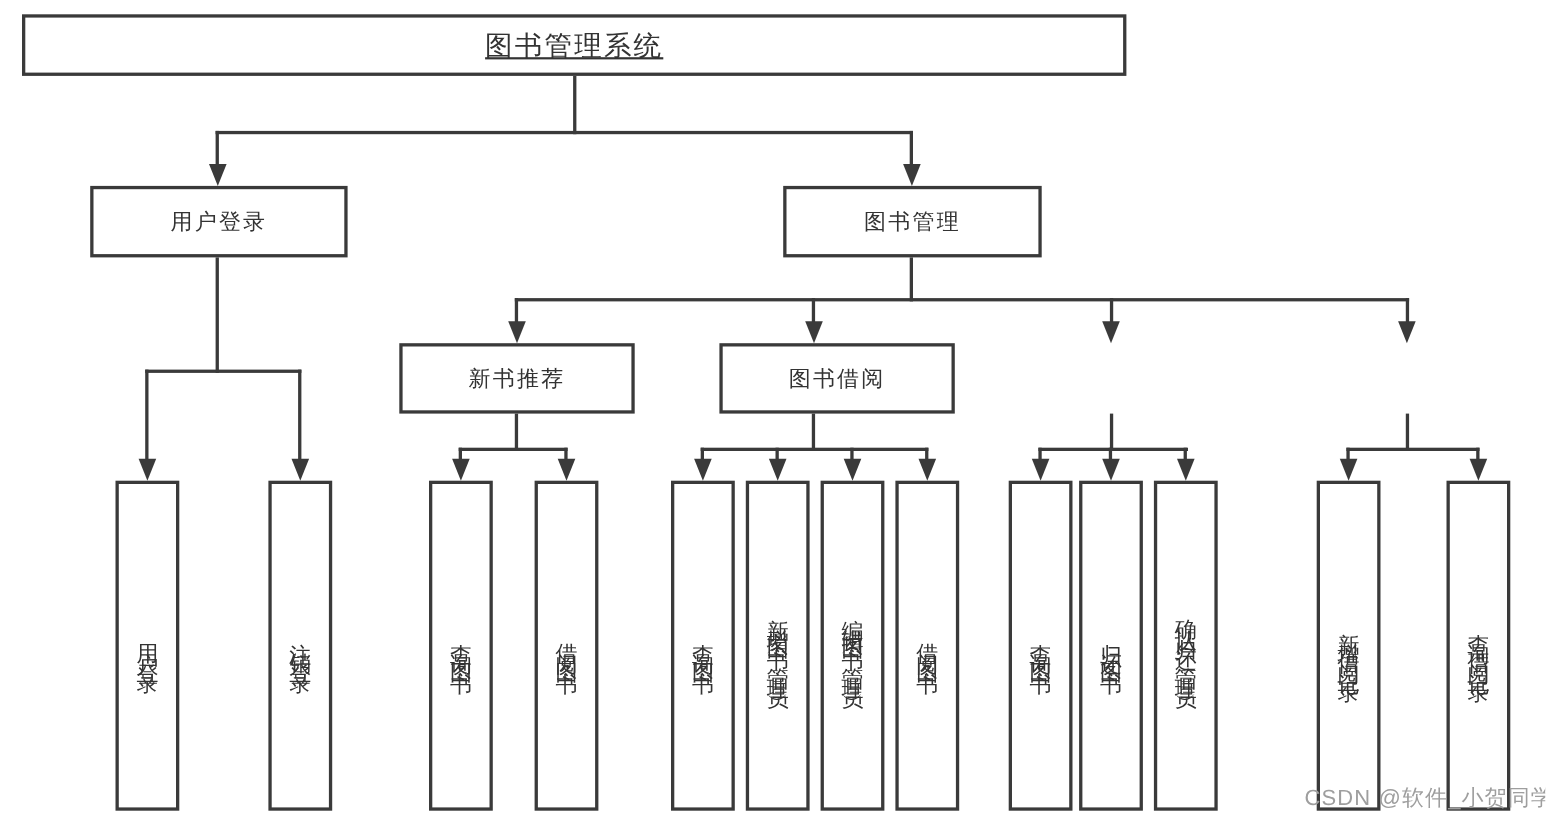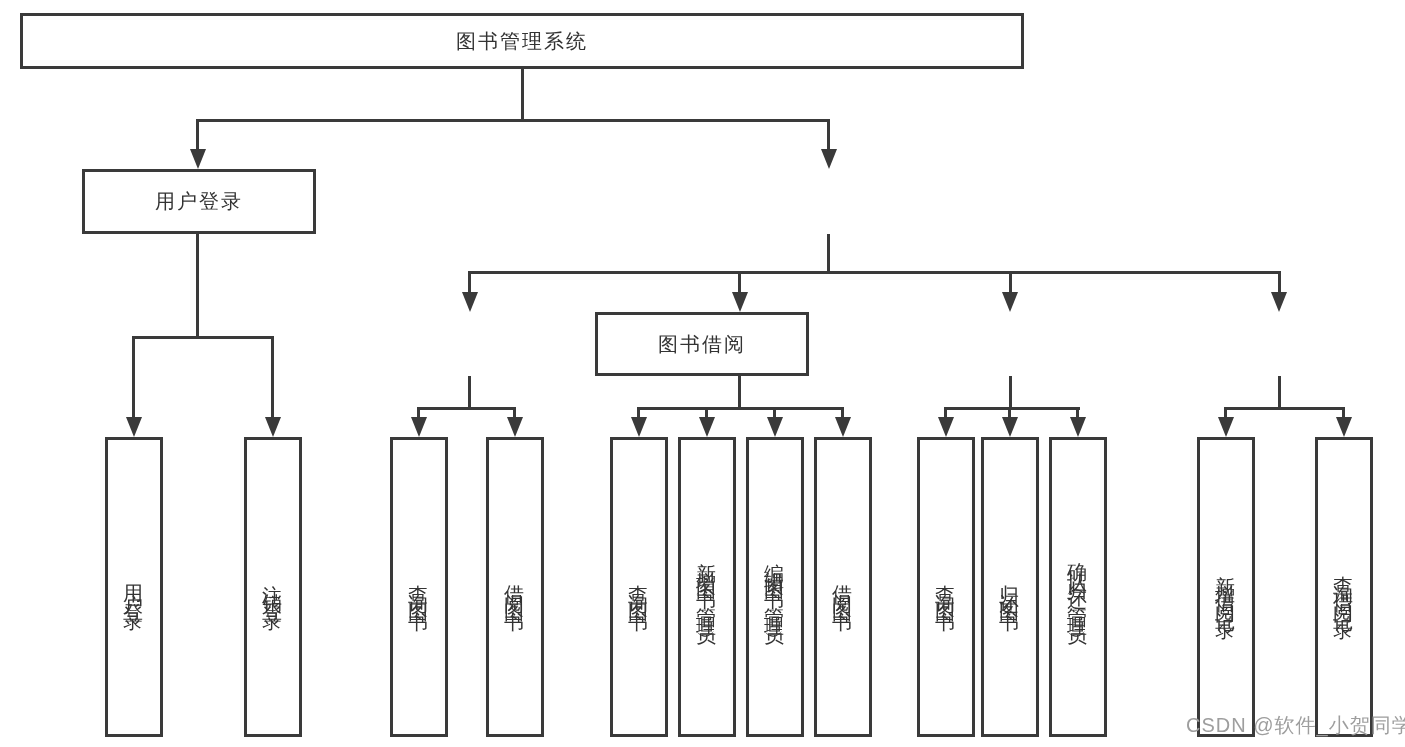--- a/index.html
+++ b/index.html
@@ -5,21 +5,21 @@
   html,body{margin:0;padding:0;background:#fff;}
   .canvas{
     position:relative;width:1405px;height:747px;background:#ffffff;
     font-family:"Liberation Sans", sans-serif;color:#333333;overflow:hidden;
   }
   .node{
     position:absolute;background:#ffffff;border:3px solid #3a3a3a;
     display:flex;align-items:center;justify-content:center;
     box-sizing:border-box;font-size:20px;color:#333333;
   }
-  .root-box{left:20px;top:13px;width:1004px;height:56px;font-size:20px;letter-spacing:2px;}
+  .root-box{left:20px;top:13px;width:1004px;height:56px;font-size:25px;letter-spacing:2px;text-decoration:underline;}
   .l2-box{top:169px;height:65px;letter-spacing:2px;}
   .l3-box{top:312px;height:64px;width:214px;letter-spacing:2px;}
   .leaf-box{
     top:437px;height:300px;width:58px;
     writing-mode:vertical-rl;text-orientation:mixed;
     letter-spacing:9px;font-size:20px;
   }
   .vl{position:absolute;width:3px;background:#3a3a3a;}
   .hl{position:absolute;height:3px;background:#3a3a3a;}
   .ah{
@@ -37,22 +37,28 @@
 
 <div class="canvas">
 
   <div class="node root-box">
     <span>图书管理系统</span>
   </div>
 
   <div class="node l2-box" style="left:82px;width:234px;">
     <span>用户登录</span>
   </div>
+  <div class="node l2-box" style="left:712px;width:235px;">
+    <span>图书管理</span>
+  </div>
 
-  <div class="node l3-box" style="left:595px;">
+  <div class="node l3-box" style="left:363px;">
+    <span>新书推荐</span>
+  </div>
+  <div class="node l3-box" style="left:654px;">
     <span>图书借阅</span>
   </div>
 
   <div class="node leaf-box" style="left:105px;">
     <span>用户登录</span>
   </div>
   <div class="node leaf-box" style="left:244px;">
     <span>注销登录</span>
   </div>
 

